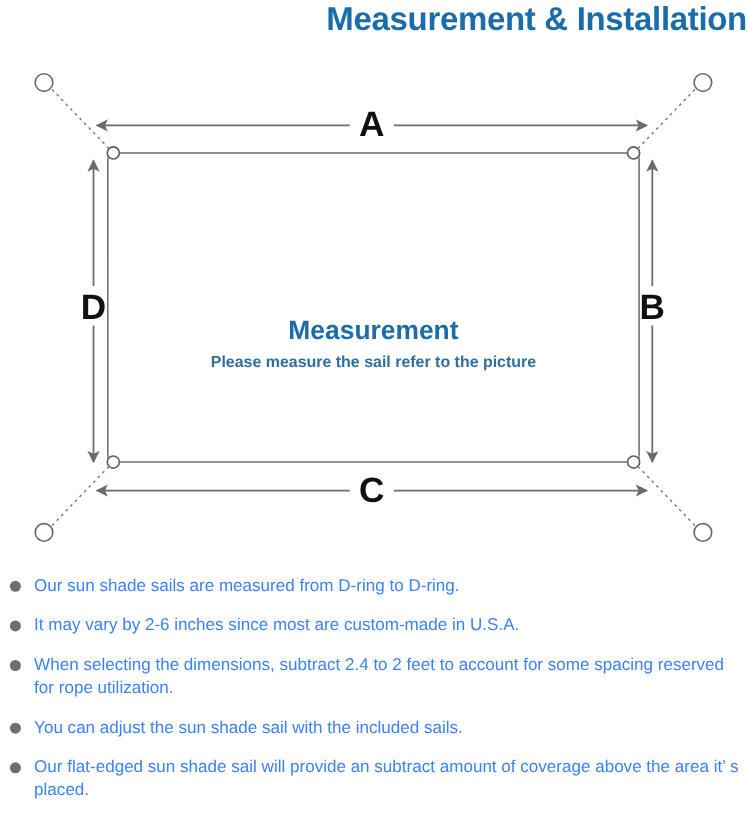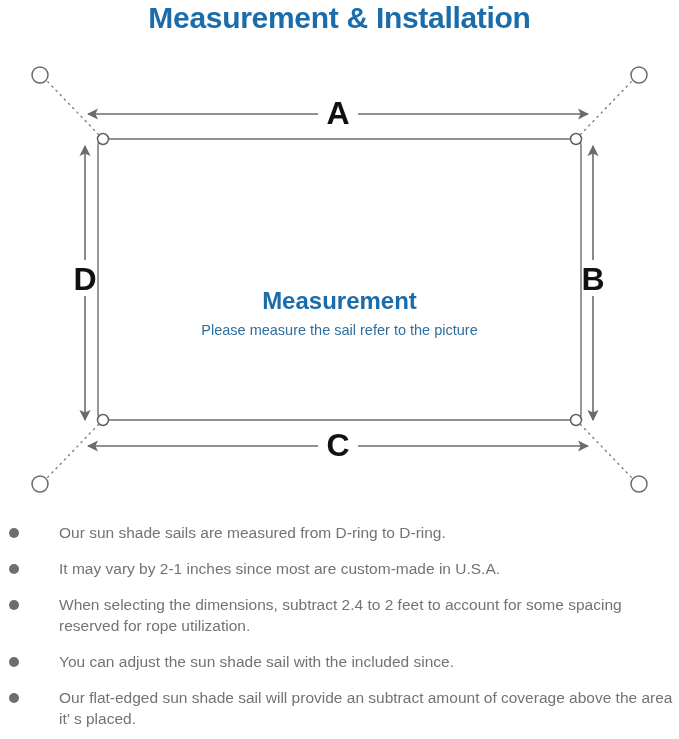--- a/index.html
+++ b/index.html
@@ -13,21 +13,21 @@
     position: relative;
     font-family: "Liberation Sans", sans-serif;
     overflow: hidden;
   }
 
   #page-title {
     position: absolute;
     top: 0px;
     left: 0;
     width: 679px;
-    text-align: center;
+    text-align: right;
     font-family: "Liberation Sans", sans-serif;
     font-weight: bold;
     font-size: 30px;
     letter-spacing: -0.3px;
     color: #1a6cab;
     line-height: 36px;
     white-space: nowrap;
   }
 
   #diagram {
@@ -59,21 +59,21 @@
   #center-label .headline {
     font-family: "Liberation Sans", sans-serif;
     font-weight: bold;
     font-size: 24px;
     color: #1a6cab;
     line-height: 30px;
     white-space: nowrap;
   }
   #center-label .subline {
     font-family: "Liberation Sans", sans-serif;
-    font-weight: normal;
+    font-weight: bold;
     font-size: 14.5px;
     color: #2e6f9e;
     line-height: 22px;
     margin-top: 3px;
     white-space: nowrap;
   }
 
   #notes {
     position: absolute;
     left: 0;
@@ -93,23 +93,22 @@
     border-radius: 50%;
     background: #6e6e6e;
     margin-top: 6px;
     margin-right: 12px;
   }
   .note-text {
     flex: 1 1 auto;
     font-family: "Liberation Sans", sans-serif;
     font-size: 15.5px;
     line-height: 21px;
-    color: #737373;
+    color: #3b82f6;
     padding-right: 6px;
-    margin-left: 28px;
   }
 </style>
 </head>
 <body>
 
 <div id="page-title">Measurement &amp; Installation</div>
 
 <div id="diagram">
   <svg width="679" height="470" viewBox="0 0 679 470" xmlns="http://www.w3.org/2000/svg">
     <defs>
@@ -175,27 +174,27 @@
   </div>
 </div>
 
 <div id="notes">
   <div class="note-item">
     <span class="note-bullet"></span>
     <span class="note-text">Our sun shade sails are measured from D-ring to D-ring.</span>
   </div>
   <div class="note-item">
     <span class="note-bullet"></span>
-    <span class="note-text">It may vary by 2-1 inches since most are custom-made in U.S.A.</span>
+    <span class="note-text">It may vary by 2-6 inches since most are custom-made in U.S.A.</span>
   </div>
   <div class="note-item">
     <span class="note-bullet"></span>
     <span class="note-text">When selecting the dimensions, subtract 2.4 to 2 feet to account for some spacing reserved for rope utilization.</span>
   </div>
   <div class="note-item">
     <span class="note-bullet"></span>
-    <span class="note-text">You can adjust the sun shade sail with the included since.</span>
+    <span class="note-text">You can adjust the sun shade sail with the included sails.</span>
   </div>
   <div class="note-item">
     <span class="note-bullet"></span>
     <span class="note-text">Our flat-edged sun shade sail will provide an subtract amount of coverage above the area it’  s placed.</span>
   </div>
 </div>
 
 </body></html>

